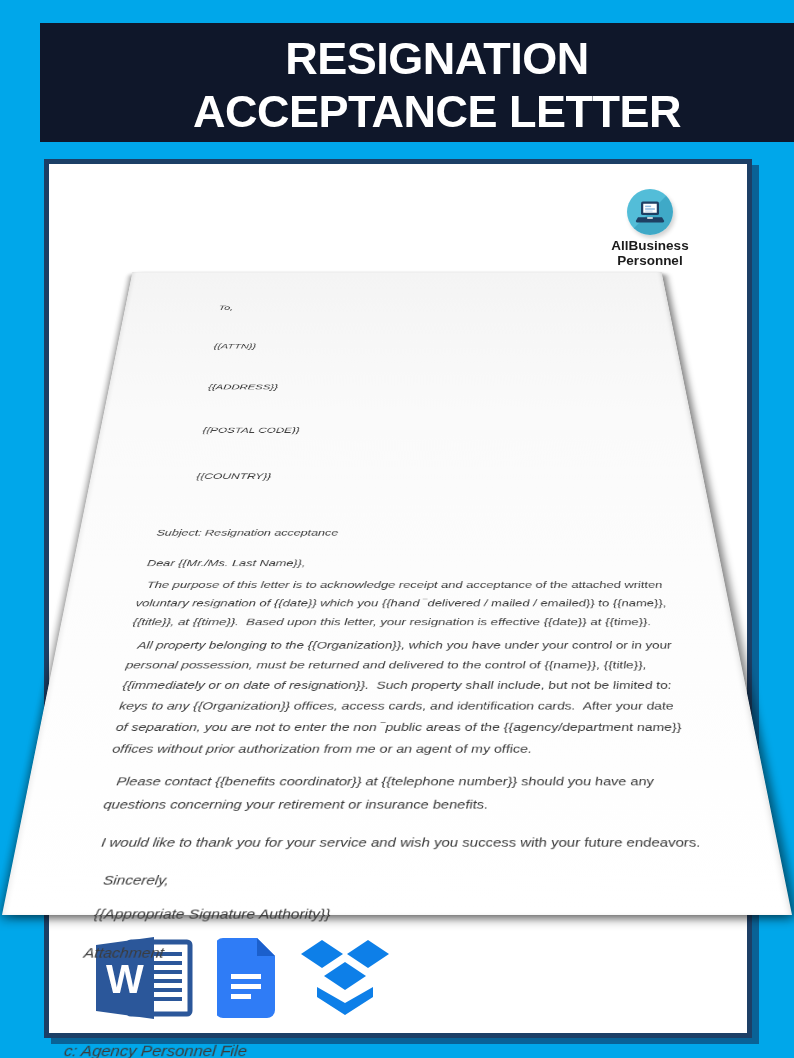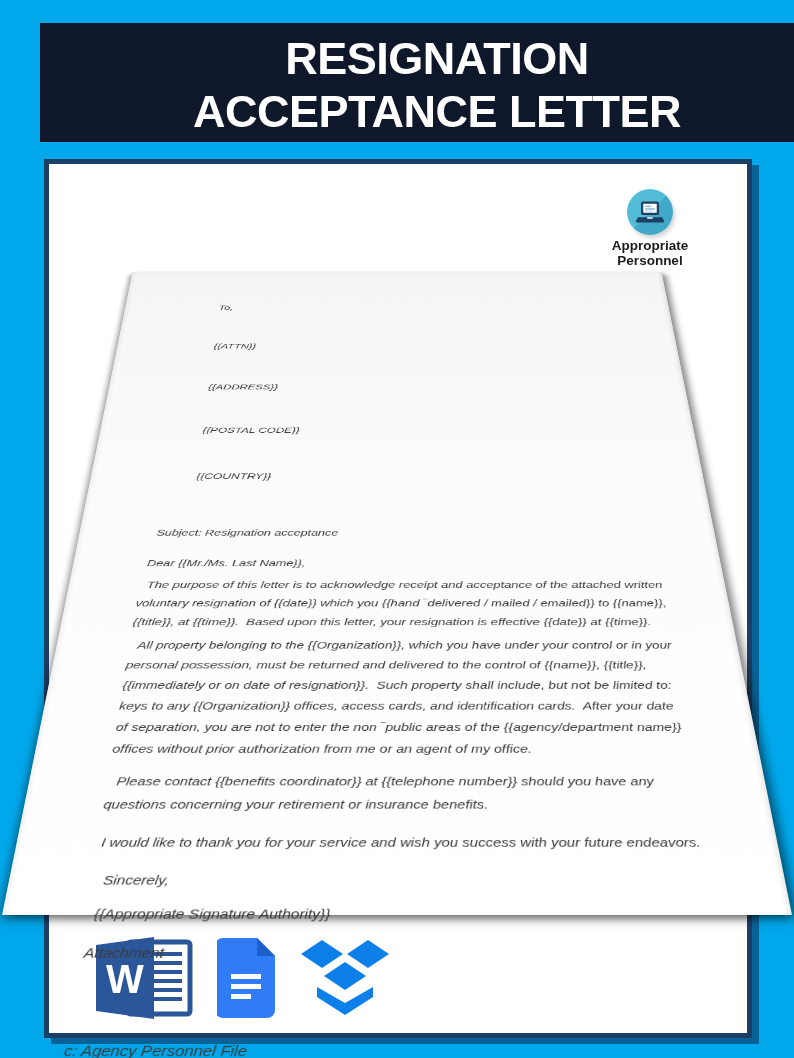--- a/index.html
+++ b/index.html
@@ -126,21 +126,21 @@
       <rect x="8" y="1" width="24" height="18" rx="2.5" fill="#1e3f63"></rect>
       <rect x="11" y="4" width="18" height="12" fill="#ffffff"></rect>
       <rect x="13.5" y="6.5" width="8" height="2" fill="#8fbbdf"></rect>
       <rect x="13.5" y="10" width="13" height="2" fill="#8fbbdf"></rect>
       <rect x="13.5" y="13" width="10" height="1.6" fill="#c8dcee"></rect>
       <path d="M4,22 h32 l3,5 a2.4,2.4 0 0 1 -2.4,2 h-33.2 a2.4,2.4 0 0 1 -2.4,-2 z" fill="#1e3f63"></path>
       <rect x="16" y="22" width="8" height="2" rx="1" fill="#ffffff"></rect>
     </svg>
   </div>
   <div class="brand-text">
-    <div>Appropriate</div>
+    <div>AllBusiness</div>
     <div>Personnel</div>
   </div>
 </div>
 
 <div class="paper">
   <div class="letter">
     <div class="addr">
       <div>To,</div>
       <div>{{ATTN}}</div>
       <div>{{ADDRESS}}</div>

